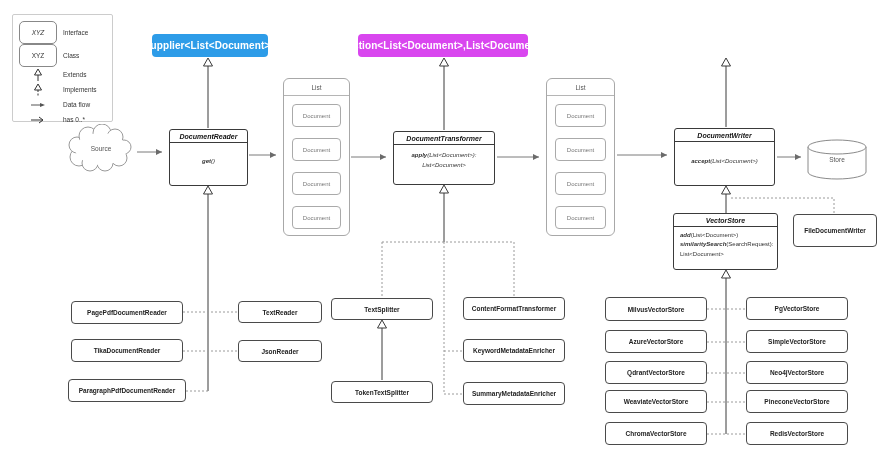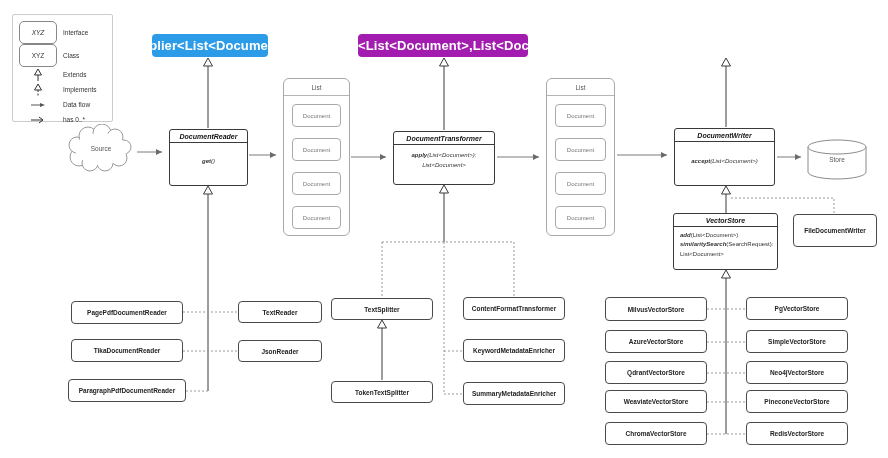--- a/index.html
+++ b/index.html
@@ -2,21 +2,21 @@
 <html><head>
 <meta charset="utf-8">
 <style>
   html,body{margin:0;padding:0;background:#fff;}
   #canvas{position:relative;width:888px;height:458px;background:#fff;overflow:hidden;
           font-family:"Liberation Sans",sans-serif;color:#222;}
   .abs{position:absolute;box-sizing:border-box;}
   svg.overlay{position:absolute;left:0;top:0;width:888px;height:458px;z-index:1;}
   .node{z-index:2;}
   .iface-blue{display:flex;align-items:center;justify-content:center;color:#fff;
-              font-weight:bold;font-size:13px;border-radius:4px;letter-spacing:.1px;}
+              font-weight:bold;font-size:10px;border-radius:4px;letter-spacing:.1px;}
   .uml{background:#fff;border:1px solid #3a3a3a;border-radius:3px;}
   .uml-title{font-weight:bold;font-style:italic;font-size:7px;text-align:center;
              padding:3px 2px 2px;border-bottom:1px solid #3a3a3a;color:#111;}
   .uml-body{font-size:6px;color:#333;padding:4px 3px;text-align:center;line-height:1.6;font-style:italic;}
   .uml-body.left{text-align:left;padding-left:6px;line-height:1.55;}
   .mn{font-weight:bold;font-style:italic;}
   .leaf{background:#fff;border:1px solid #4a4a4a;border-radius:4px;display:flex;
         align-items:center;justify-content:center;font-weight:bold;font-size:6.5px;color:#222;}
   .list-box{background:#fff;border:1px solid #a8a8a8;border-radius:6px;}
   .list-title{font-size:6.5px;color:#555;text-align:center;padding:5px 0 4px;border-bottom:1px solid #b5b5b5;}
@@ -140,21 +140,21 @@
         <svg width="16" height="10">
             <line x1="1" y1="5" x2="13" y2="5" stroke="#333"></line>
             <path d="M9,2 L13,5 L9,8" fill="none" stroke="#333"></path>
           </svg>
       </div>
       <div class="lg-label">has 0..*</div>
     </div>
   </div>
 
   <div class="abs node iface-blue" style="left: 152px; top: 34px; width: 116px; height: 23px; background: rgb(45, 156, 232);">Supplier&lt;List&lt;Document&gt;&gt;</div>
-  <div class="abs node iface-blue" style="left: 358px; top: 34px; width: 170px; height: 23px; background: #a21caf;">Function&lt;List&lt;Document&gt;,List&lt;Document&gt;&gt;</div>
+  <div class="abs node iface-blue" style="left: 358px; top: 34px; width: 170px; height: 23px; background: #d946ef;">Function&lt;List&lt;Document&gt;,List&lt;Document&gt;&gt;</div>
 
   <div class="abs node" style="left:62px;top:124px;width:78px;height:56px;">
     <svg width="78" height="56" viewBox="0 0 78 56">
       <g fill="#fff" stroke="#9a9a9a" stroke-width="1">
         <circle cx="17" cy="33" r="9"></circle>
           <circle cx="15" cy="21" r="8"></circle>
         <circle cx="26" cy="12" r="9"></circle>
           <circle cx="40" cy="9" r="9"></circle>
         <circle cx="53" cy="13" r="8"></circle>
           <circle cx="62" cy="23" r="7"></circle>

